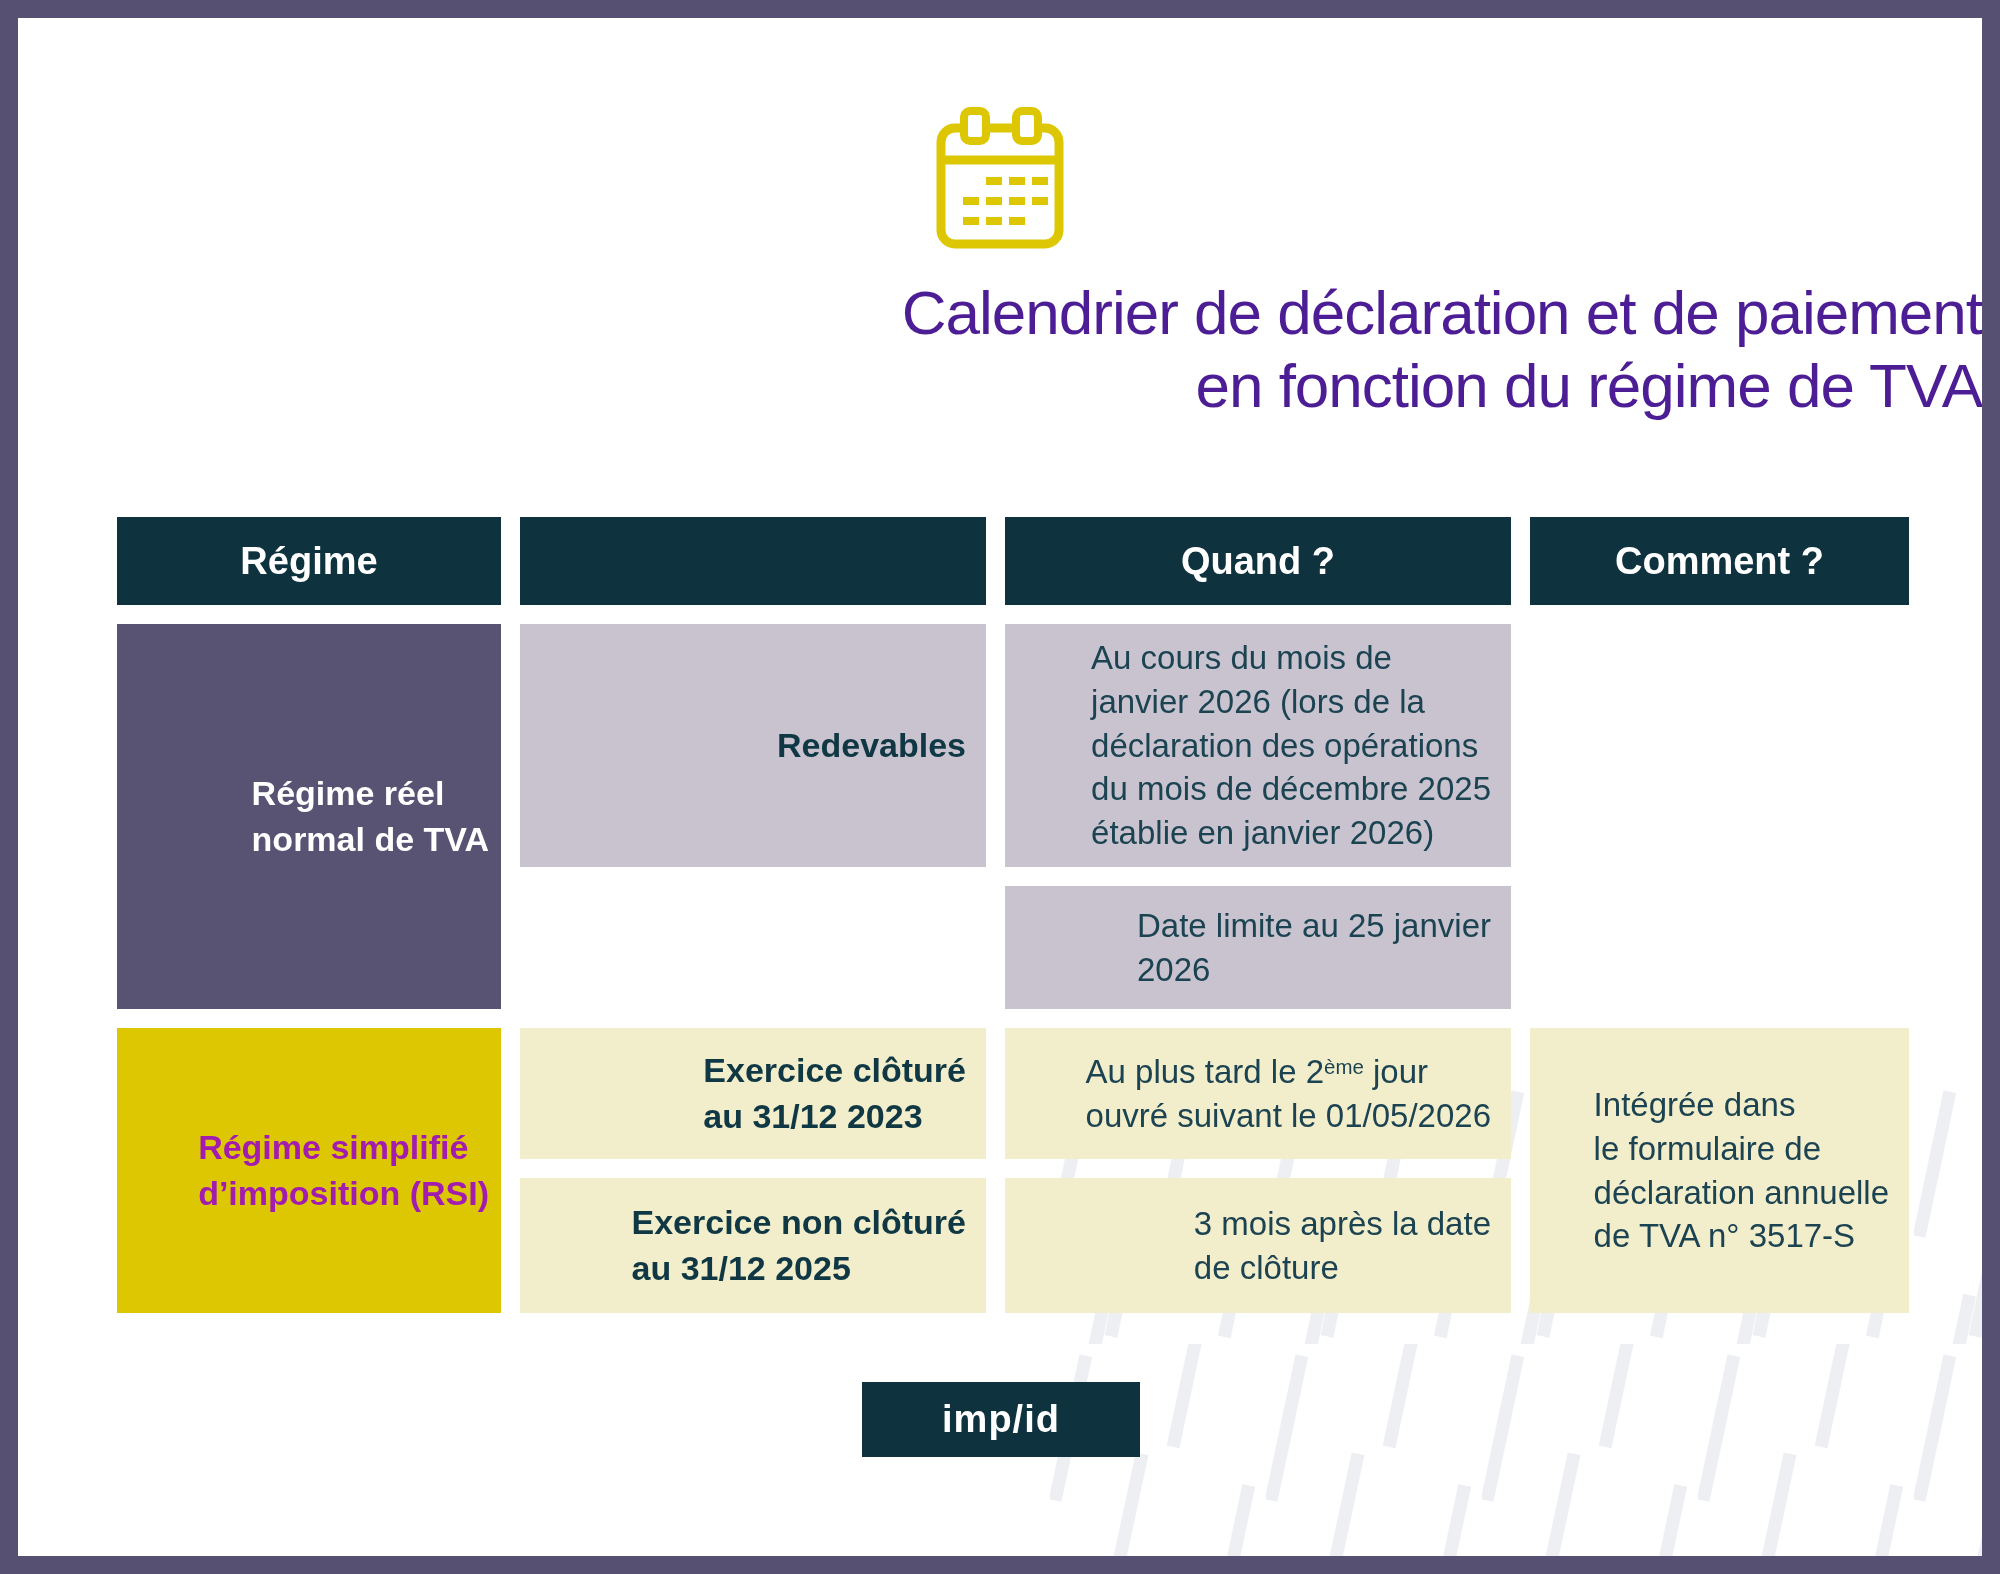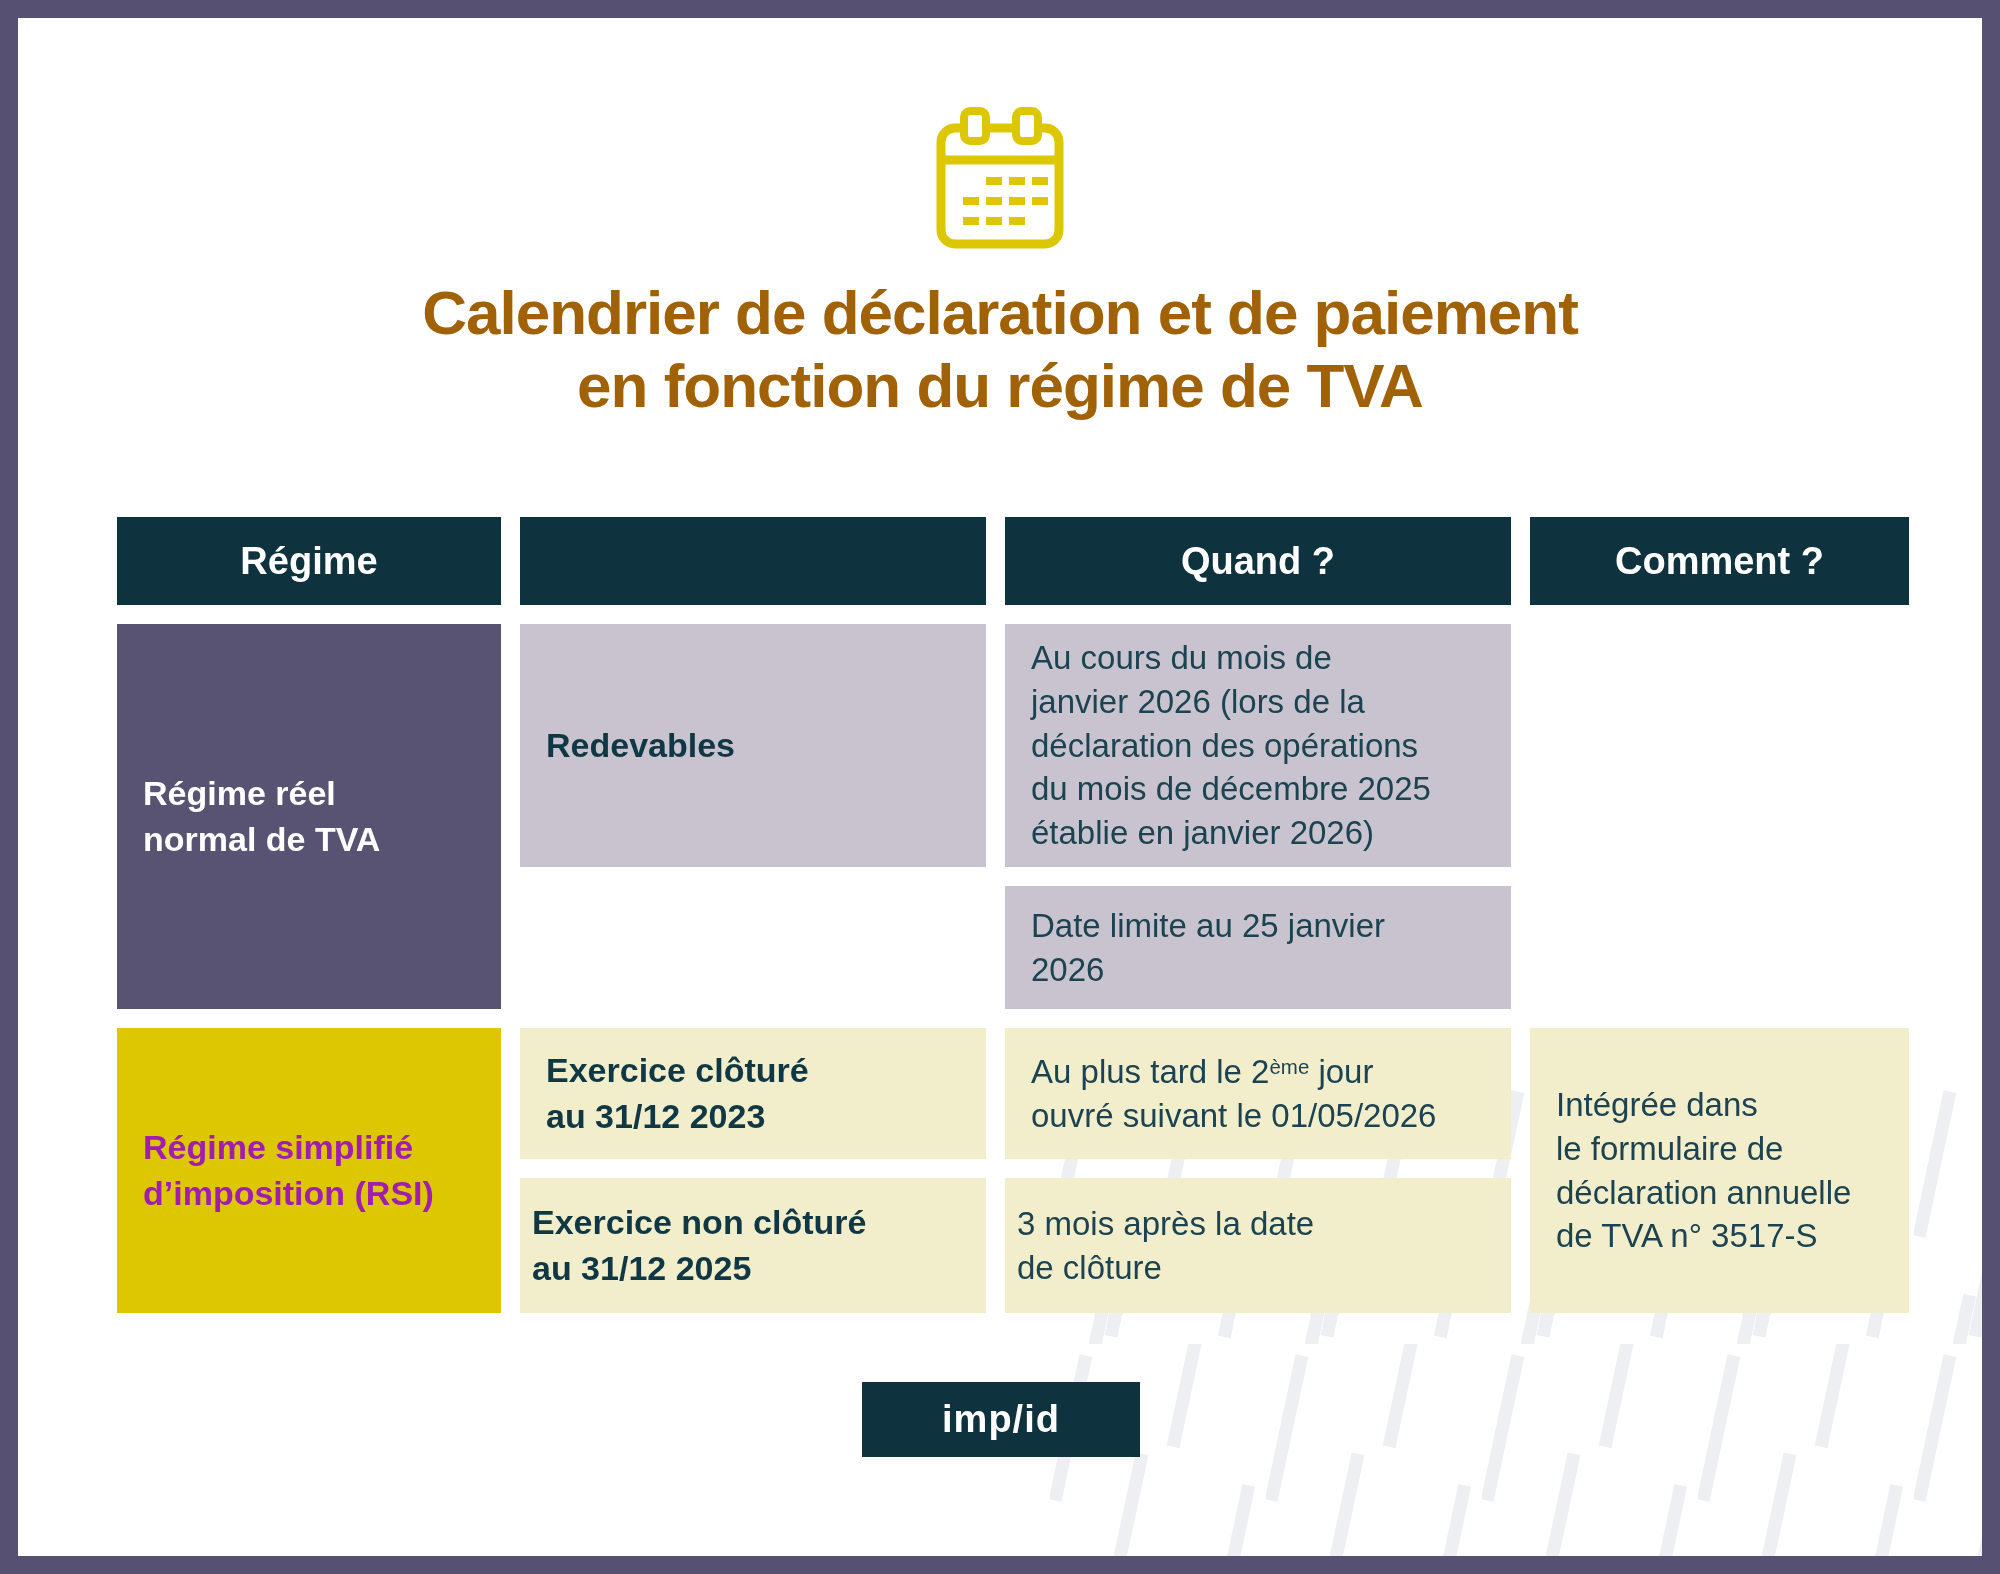--- a/index.html
+++ b/index.html
@@ -9,37 +9,37 @@
     font-family:"Liberation Sans","DejaVu Sans",sans-serif;
   }
   .content {
     position:absolute; left:18px; top:18px; width:1964px; height:1538px;
     background:#ffffff; overflow:hidden;
   }
   .deco { position:absolute; right:0; bottom:0; z-index:0; }
   .cal  { position:absolute; left:917px; top:88px; z-index:1; }
   .title {
     position:absolute; left:0; right:0; top:258px; z-index:1;
-    text-align:center; font-size:62px; font-weight:700; line-height:1.18;
-    letter-spacing:-1px; color:#a16207; white-space:pre-line;
+    text-align:right; font-size:62px; font-weight:400; line-height:1.18;
+    letter-spacing:-1px; color:#4c1d95; white-space:pre-line;
   }
   .table {
     position:absolute; left:99px; top:499px; z-index:2;
     display:grid;
     grid-template-columns:384px 466px 506px 379px;
     grid-template-rows:88px 243px 123px 131px 135px;
     gap:19px;
   }
   .hcell {
     background:#0e333e; color:#ffffff; font-weight:700; font-size:38px;
     display:flex; align-items:center; justify-content:center;
   }
   .cell {
     display:flex; align-items:center;
-    font-size:33px; line-height:1.33; color:#1c4352;
+    font-size:33px; line-height:1.33; color:#1c4352;justify-content:flex-end;
   }
   .txt { white-space:pre-line; }
   .pad  { padding:10px 20px 10px 26px; }
   .c-purple { background:#585273; color:#ffffff; font-weight:700; font-size:34px;
               line-height:1.35; padding:10px 12px 10px 26px; }
   .c-yellow { background:#ddc702; color:#a21caf; font-weight:700; font-size:34px;
               line-height:1.35; padding:10px 12px 10px 26px; }
   .c-lav  { background:#c8c3ce; }
   .c-pale { background:#f2edca; }
   .lbl { font-weight:700; color:#0f3844; font-size:34px; }

